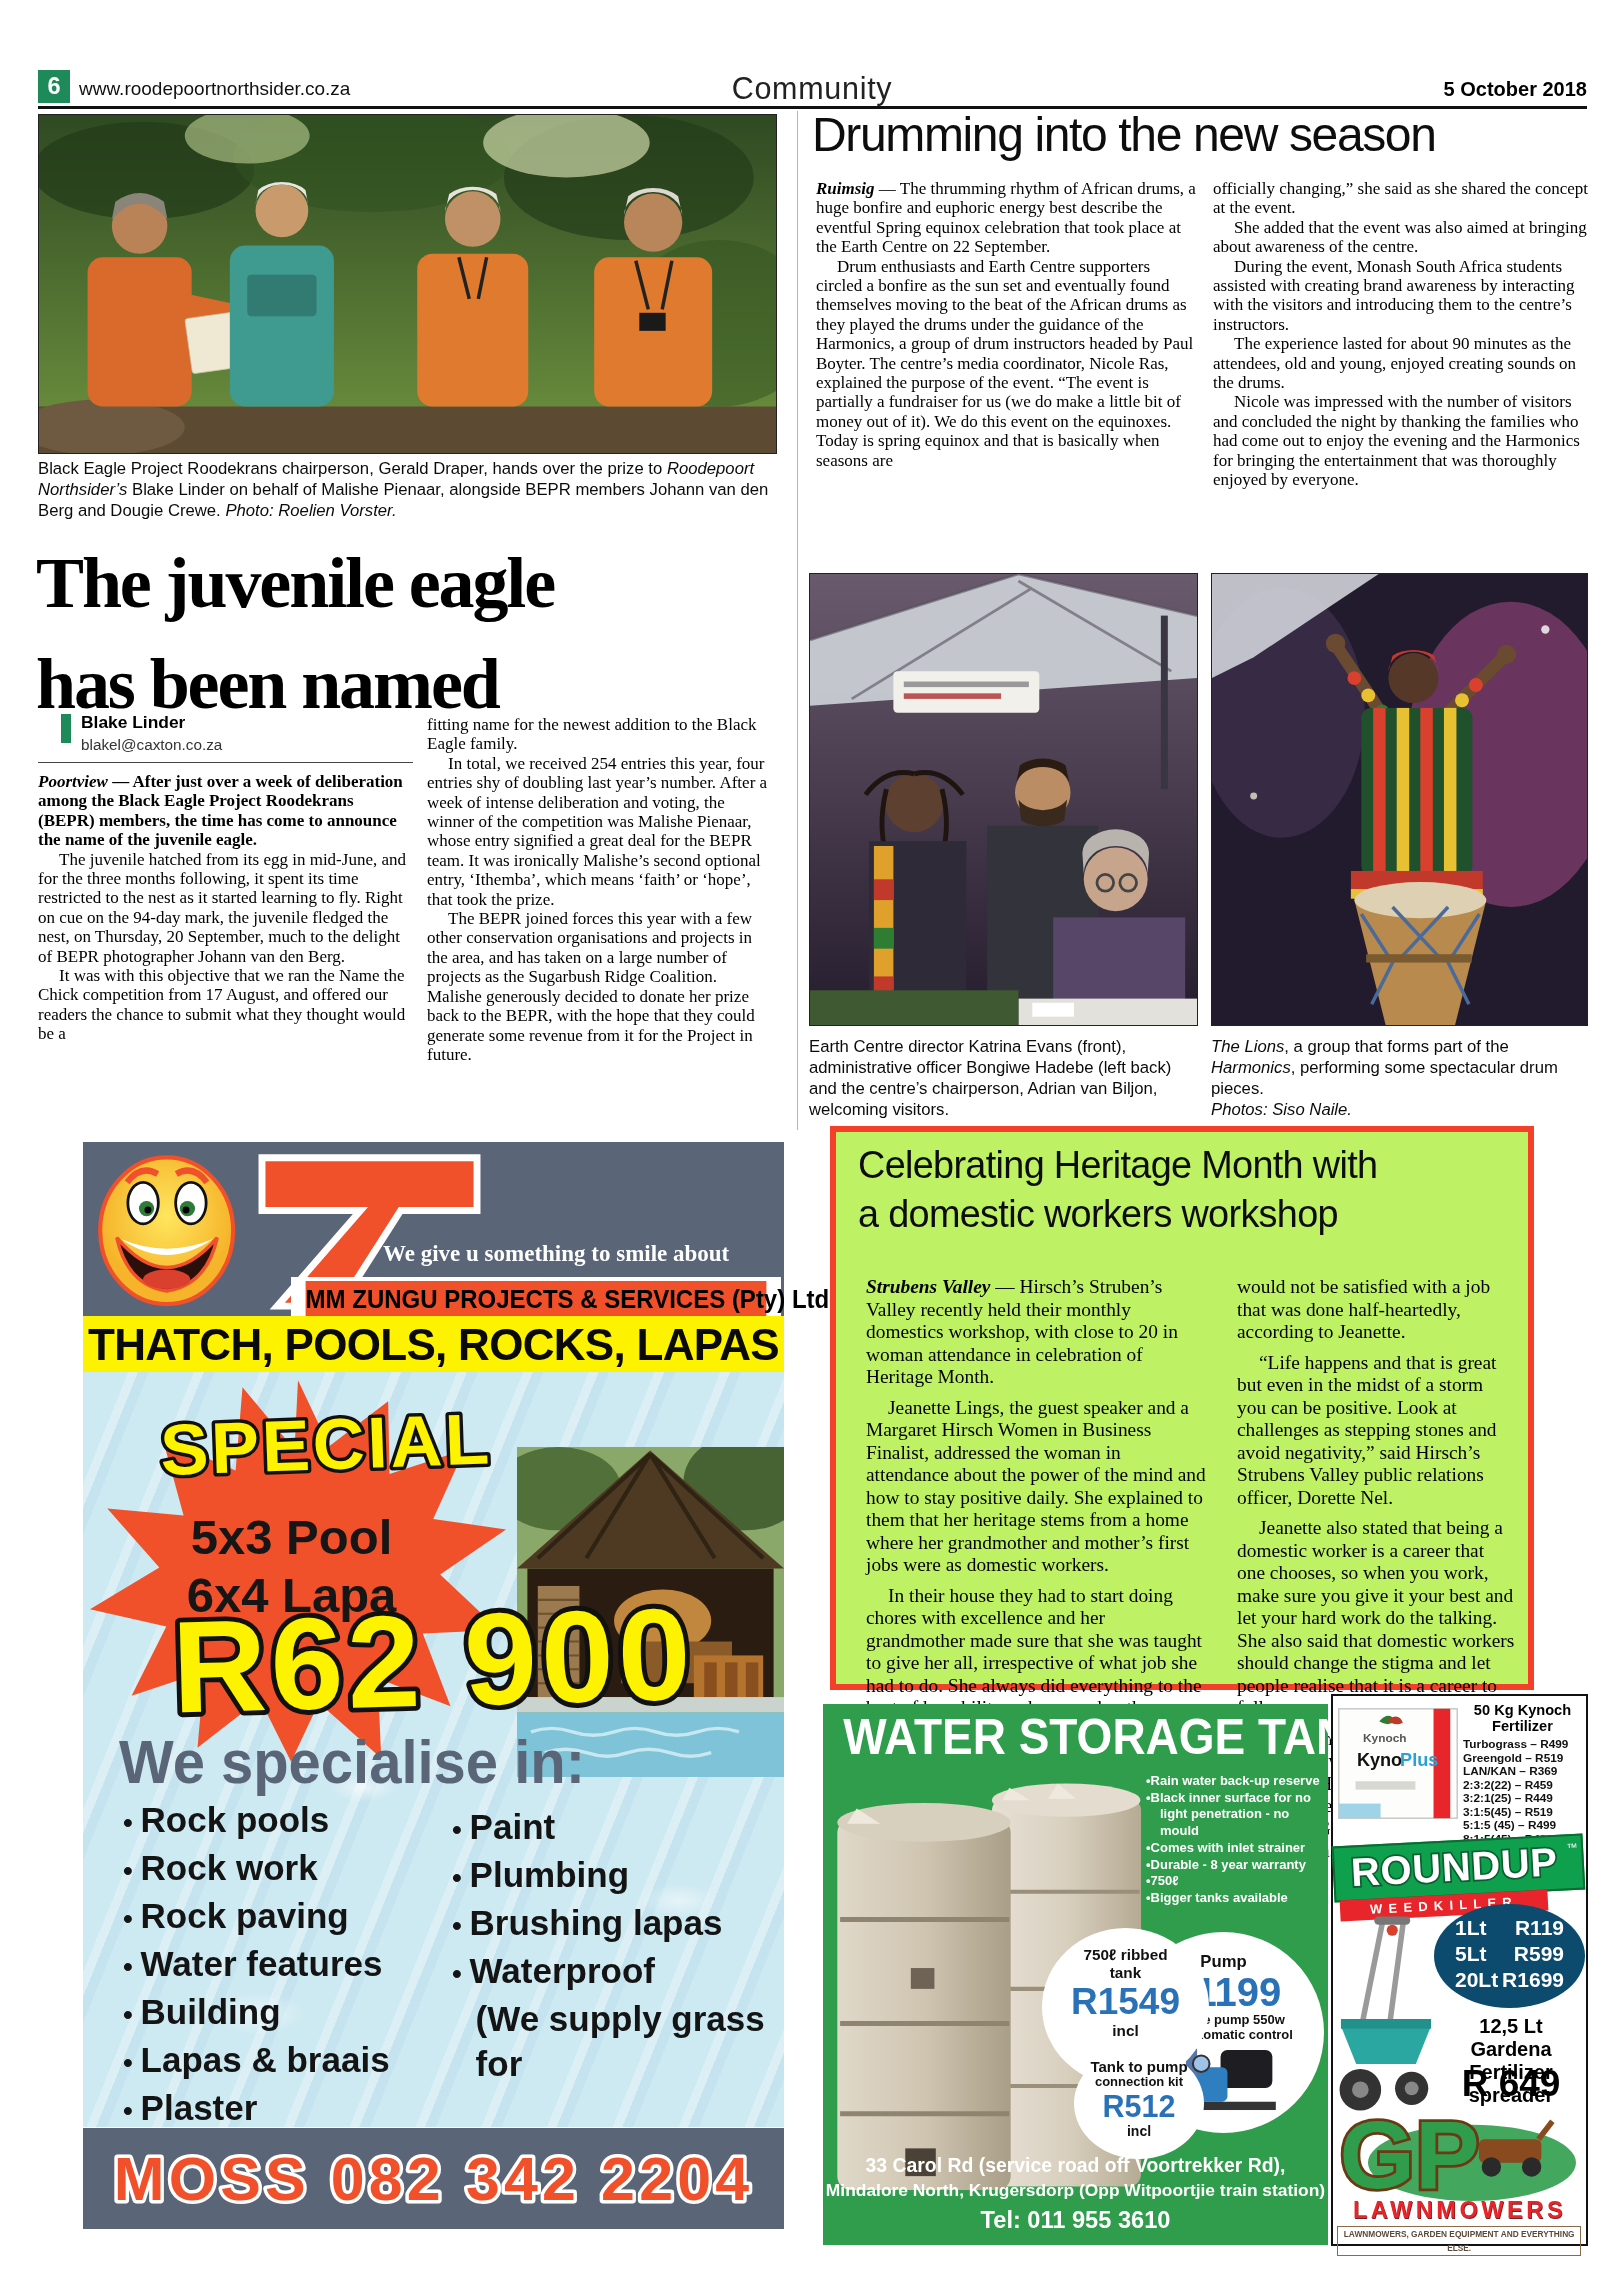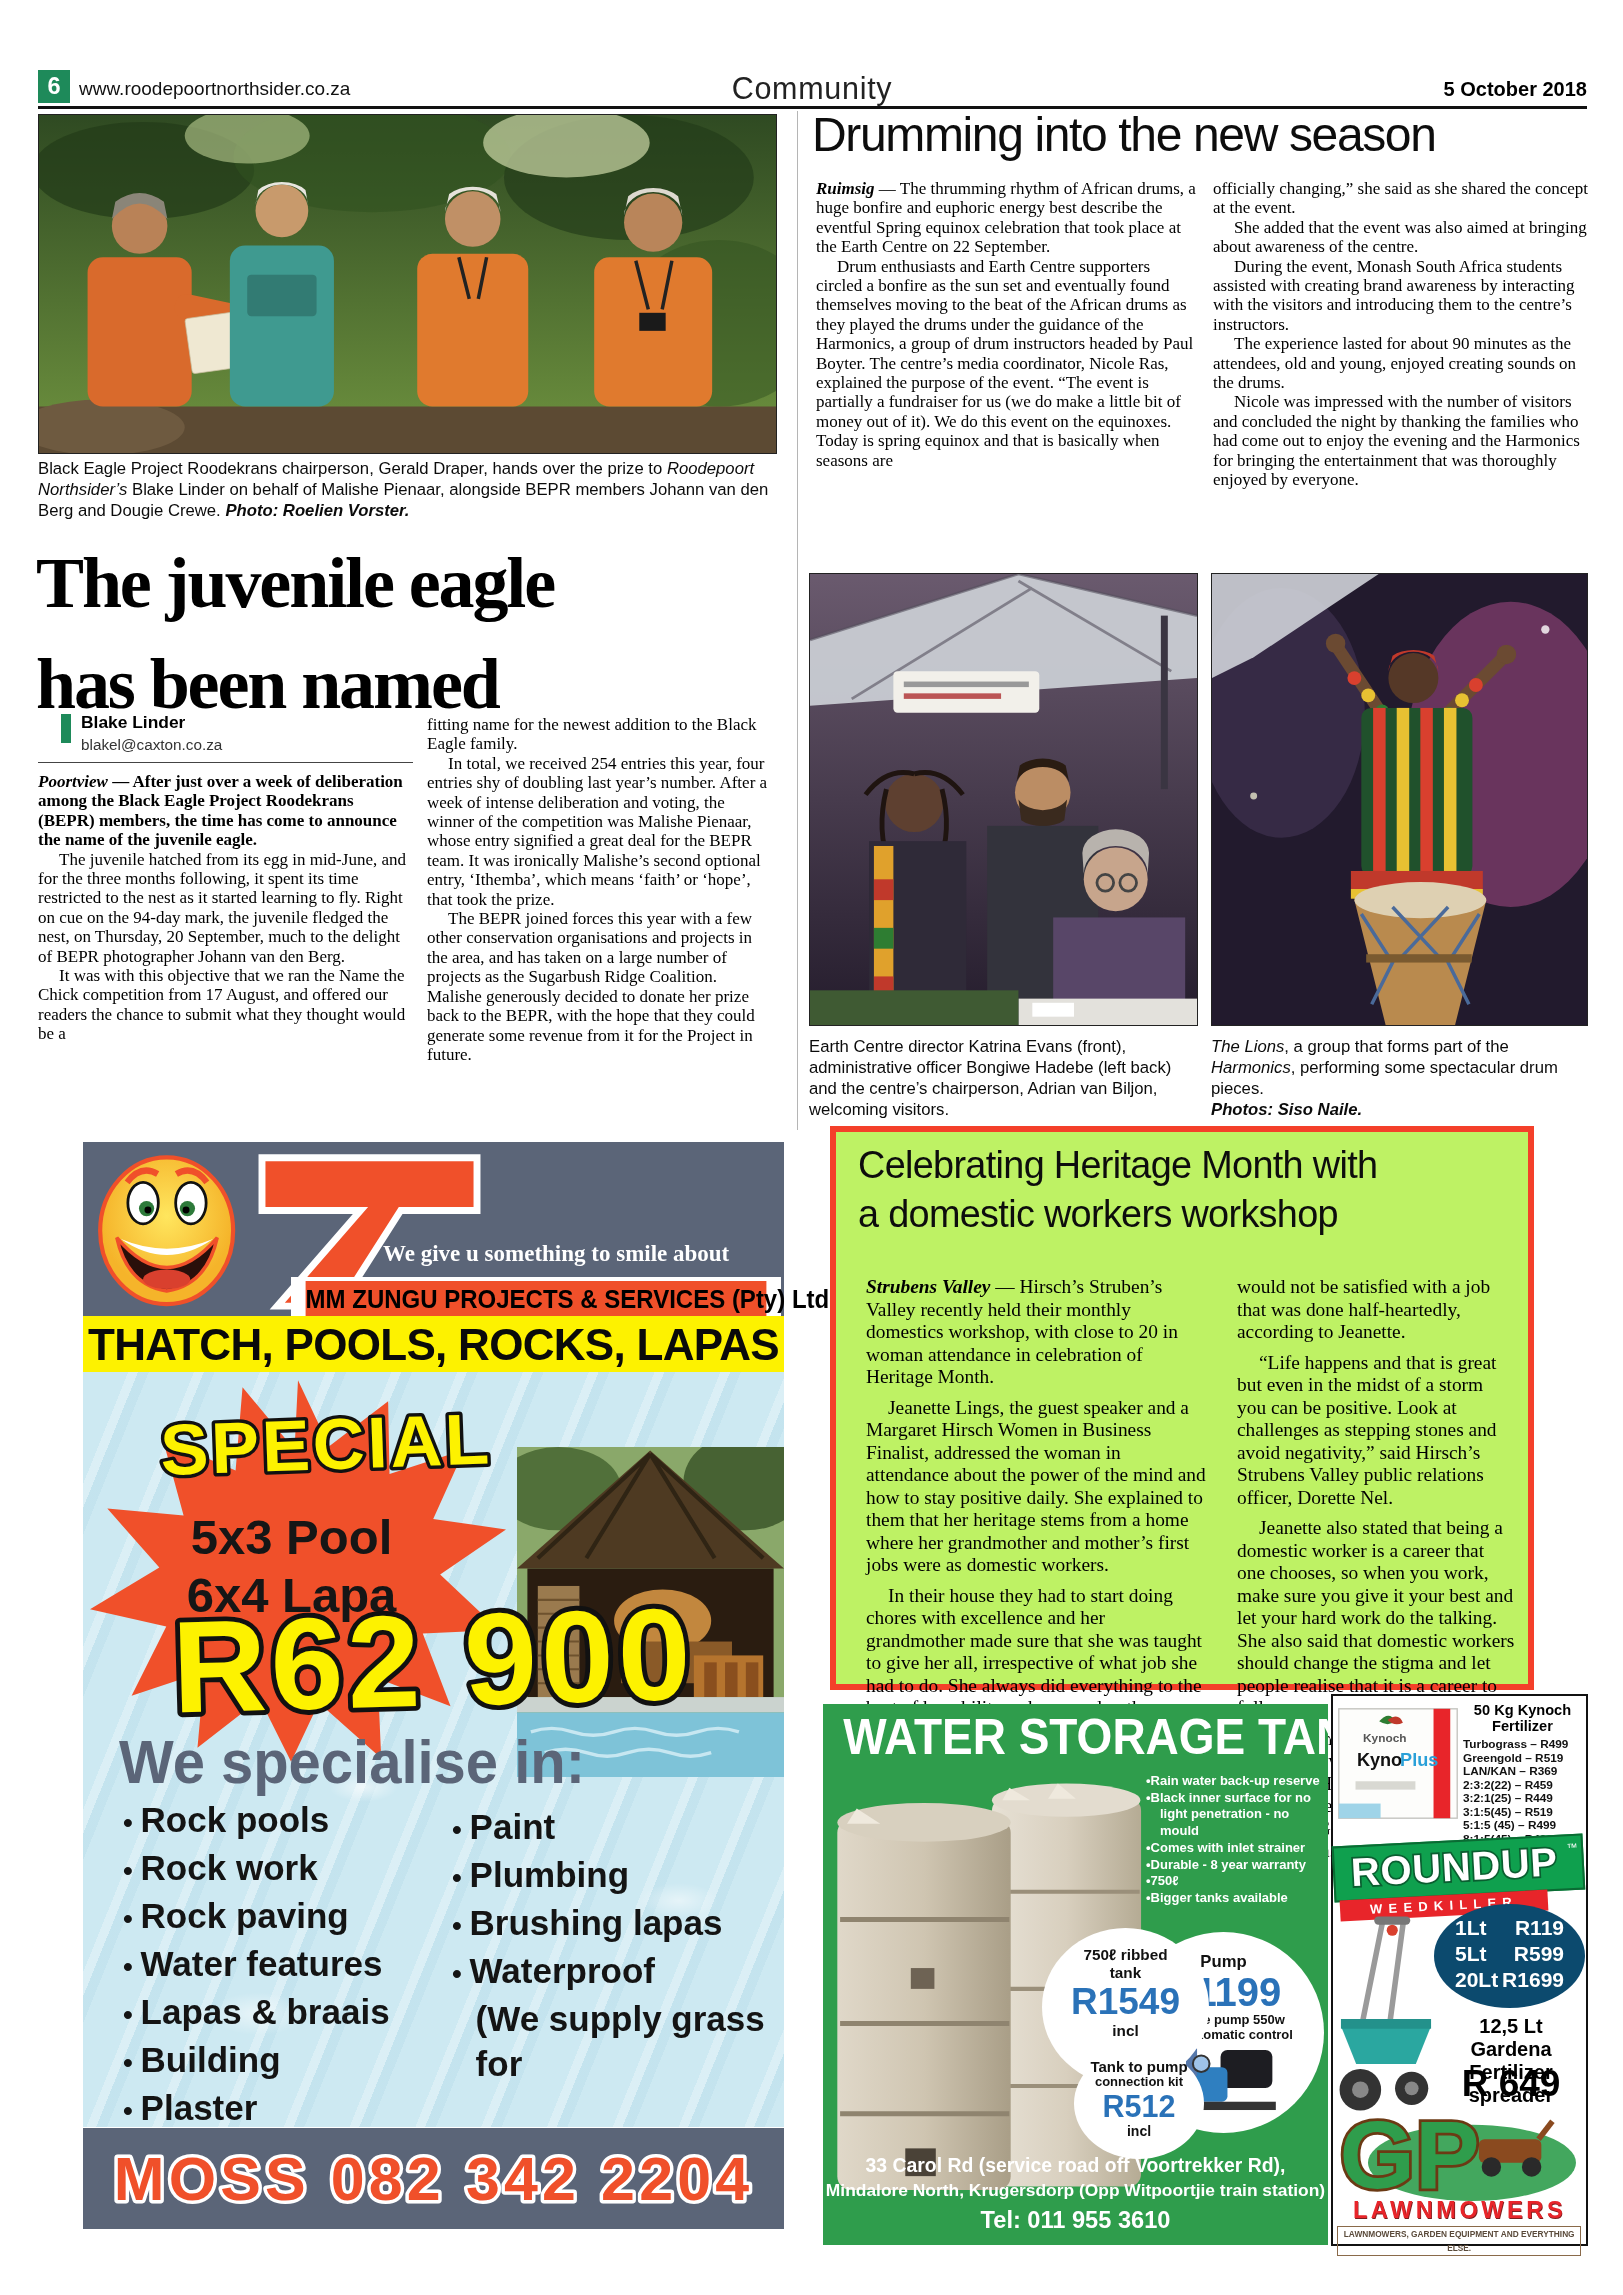--- a/index.html
+++ b/index.html
@@ -16,21 +16,21 @@
   #hdr-rule{left:38px;top:106px;width:1549px;height:2.8px;background:#111}
 
   
   .photo{border:0.7px solid #222;background:#444}
   #photo1{left:38px;top:114px;width:737px;height:338px}
   #photo2{left:809px;top:573px;width:387px;height:451px}
   #photo3{left:1211px;top:573px;width:375px;height:451px}
 
   .caption{font:16.7px/21px "Liberation Sans",sans-serif;color:#0b0b0b}
   .caption .it{font-style:italic}
-  .credit{font-weight:bold;font-style:italic}
+  .credit{font-weight:normal;font-style:italic}
   #cap1{left:38px;top:458px;width:737px}
   #cap2{left:809px;top:1036px;width:380px}
   #cap3{left:1211px;top:1036px;width:361px}
 
   
   #eagle-h{left:36px;top:533px;width:750px;font:bold 72px/101px "Liberation Serif",serif;letter-spacing:-2.1px;color:#000}
   #byline-sq{left:61px;top:714px;width:9.7px;height:29px;background:#1e8a5a}
   #byline-name{left:81px;top:712px;font:bold 17.4px "Liberation Sans",sans-serif}
   #byline-mail{left:81px;top:736px;font:15.3px "Liberation Sans",sans-serif;color:#333}
   #byline-rule{left:38px;top:762px;width:375px;height:1.4px;background:#444}
@@ -394,22 +394,22 @@
       </div>
       <svg id="z-price" viewBox="0 0 1010 190">
         <text x="505" y="152" class="svg-bigprice" transform="rotate(-1.5 505 95)">R62 900</text>
       </svg>
       <div id="z-spec">We specialise in:</div>
       <div class="zlist" id="z-list-l">
         <div class="zli">Rock pools</div>
         <div class="zli">Rock work</div>
         <div class="zli">Rock paving</div>
         <div class="zli">Water features</div>
+        <div class="zli">Building</div>
         <div class="zli">Lapas &amp; braais</div>
-        <div class="zli">Building</div>
         <div class="zli">Plaster</div>
       </div>
       <div class="zlist" id="z-list-r">
         <div class="zli">Paint</div>
         <div class="zli">Plumbing</div>
         <div class="zli">Brushing lapas</div>
         <div class="zli">Waterproof</div>
         <div class="znote">(We supply grass for</div>
       </div>
     </div>

